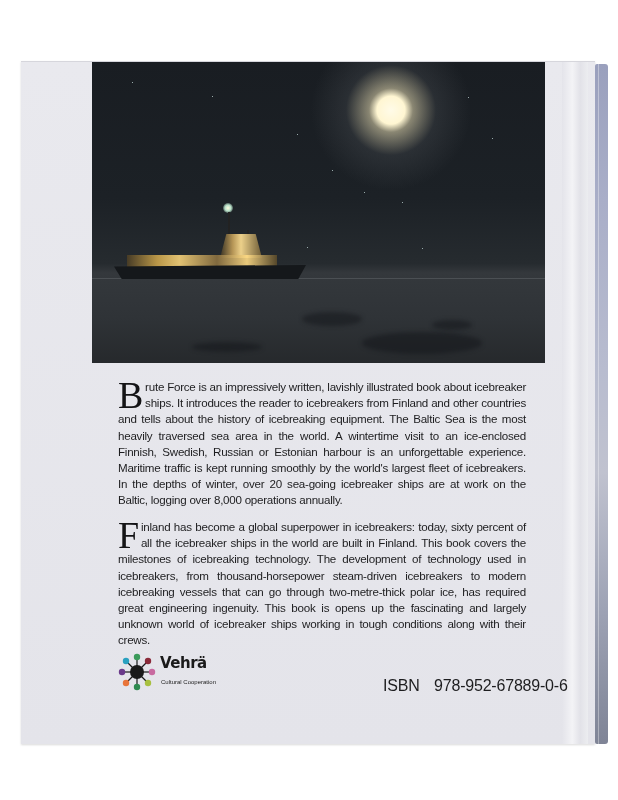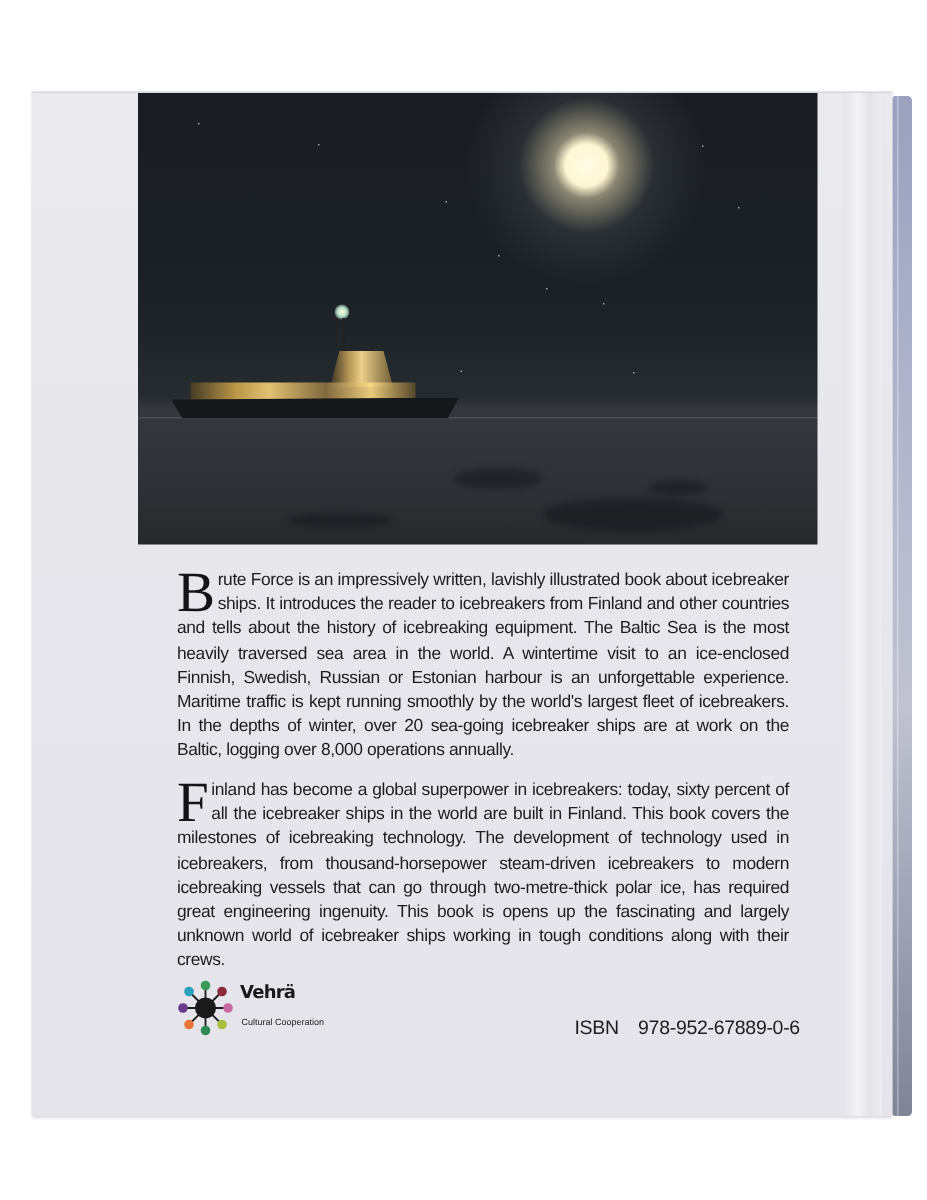--- a/index.html
+++ b/index.html
@@ -65,29 +65,29 @@
   .p2 { top: 457px; }
   .dropcap {
     float: left; font-family: "Liberation Serif", serif; font-size: 38px; line-height: 29px;
     margin: 2px 2px 0 0; color: #141416; height: 30px;
   }
   .logo {
     position: absolute; left: 96px; top: 590px; width: 120px; height: 40px;
   }
   .logo-name {
     position: absolute; left: 43px; top: 2px; font-family: "DejaVu Sans", sans-serif; font-weight: bold;
-    font-size: 12px; color: #1a1a1a; letter-spacing: -0.5px;
+    font-size: 15px; color: #1a1a1a; letter-spacing: -0.5px;
   }
   .logo-sub {
     position: absolute; left: 44px; top: 27px; font-family: "Liberation Sans", sans-serif;
     font-size: 6px; color: #222;
   }
   .isbn {
     position: absolute; left: 362px; top: 615px; font-family: "Liberation Sans", sans-serif;
-    font-size: 13px; color: #1d1d1f; letter-spacing: -0.2px; word-spacing: 3px;
+    font-size: 16px; color: #1d1d1f; letter-spacing: -0.2px; word-spacing: 3px;
   }
 </style>
 </head>
 <body>
 
 <div class="book">
   <div class="hinge"></div>
 
   <div class="photo" title="Icebreaker at night in the ice with moon">
     <span class="star" style="left:40px;top:20px"></span>

